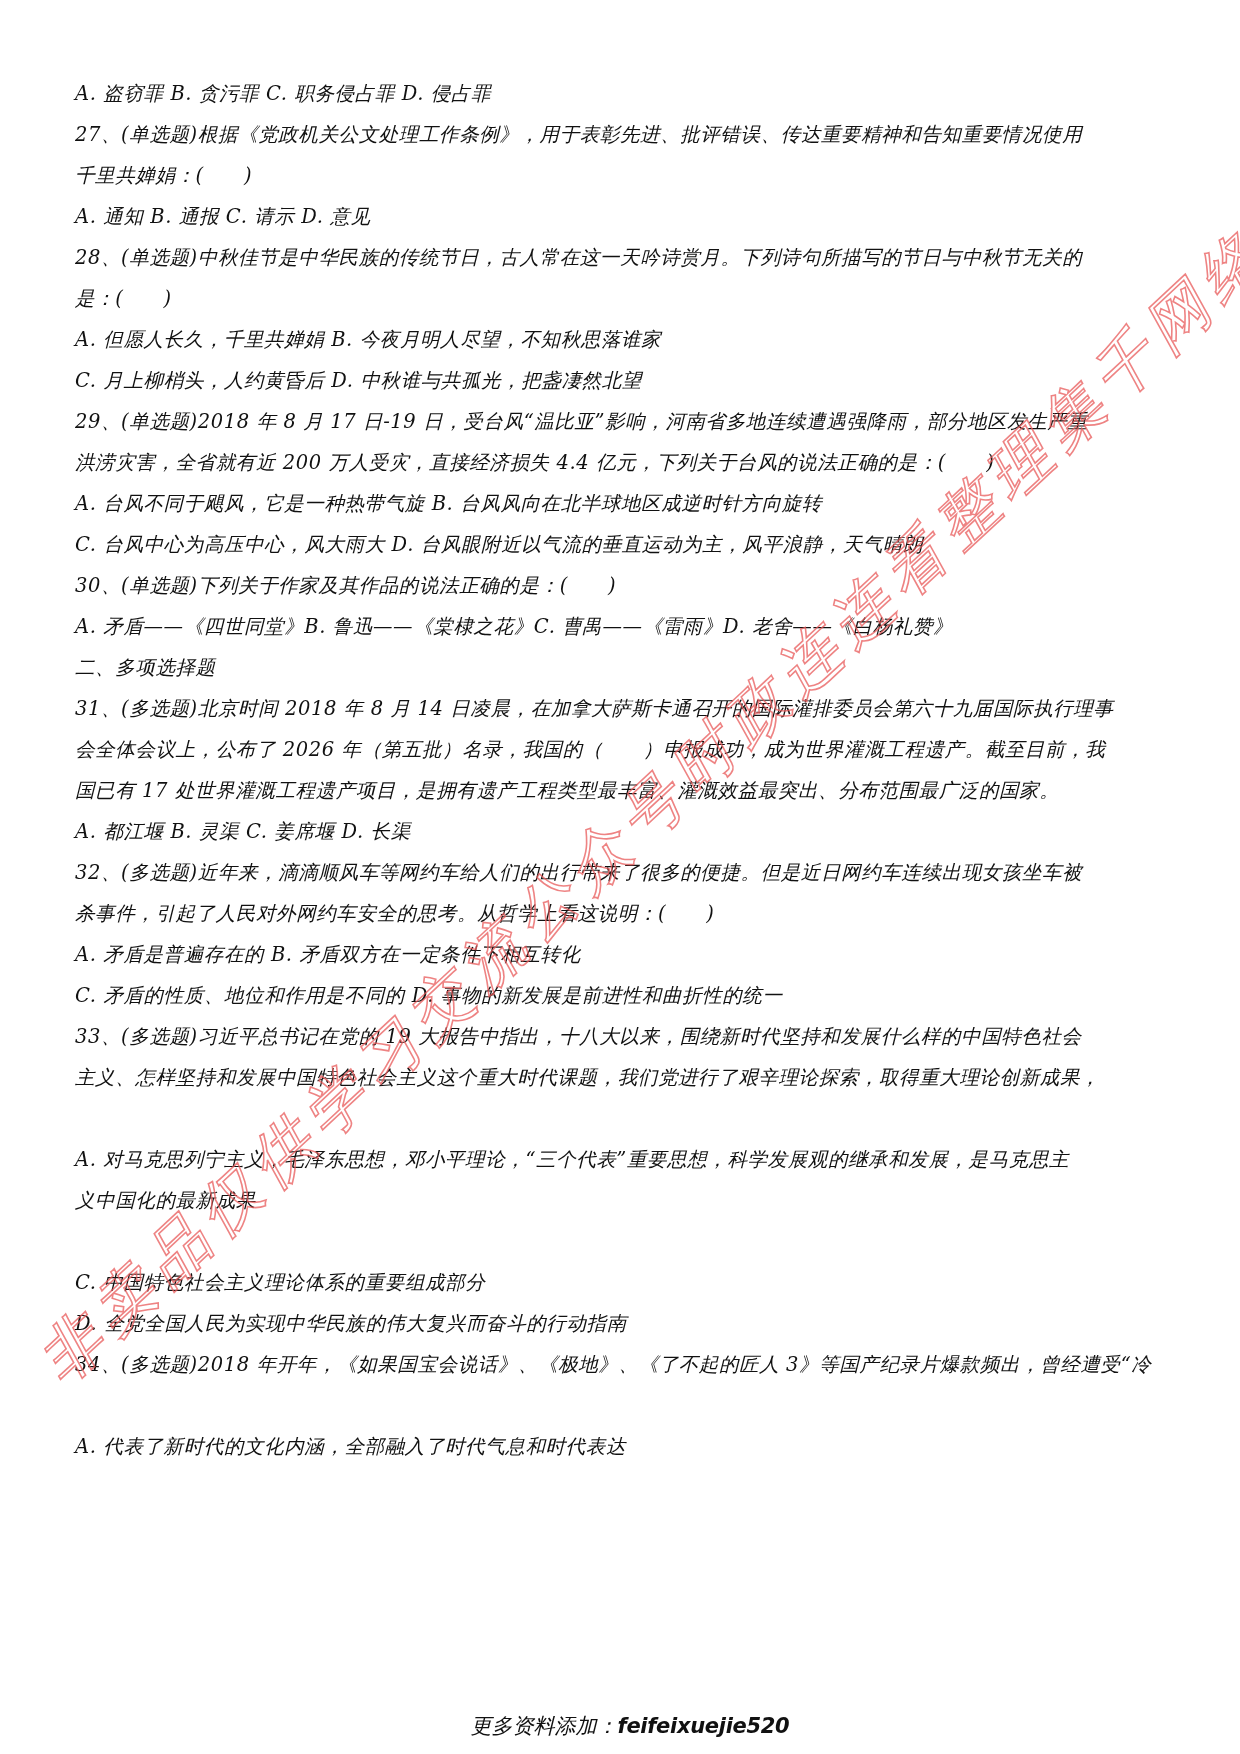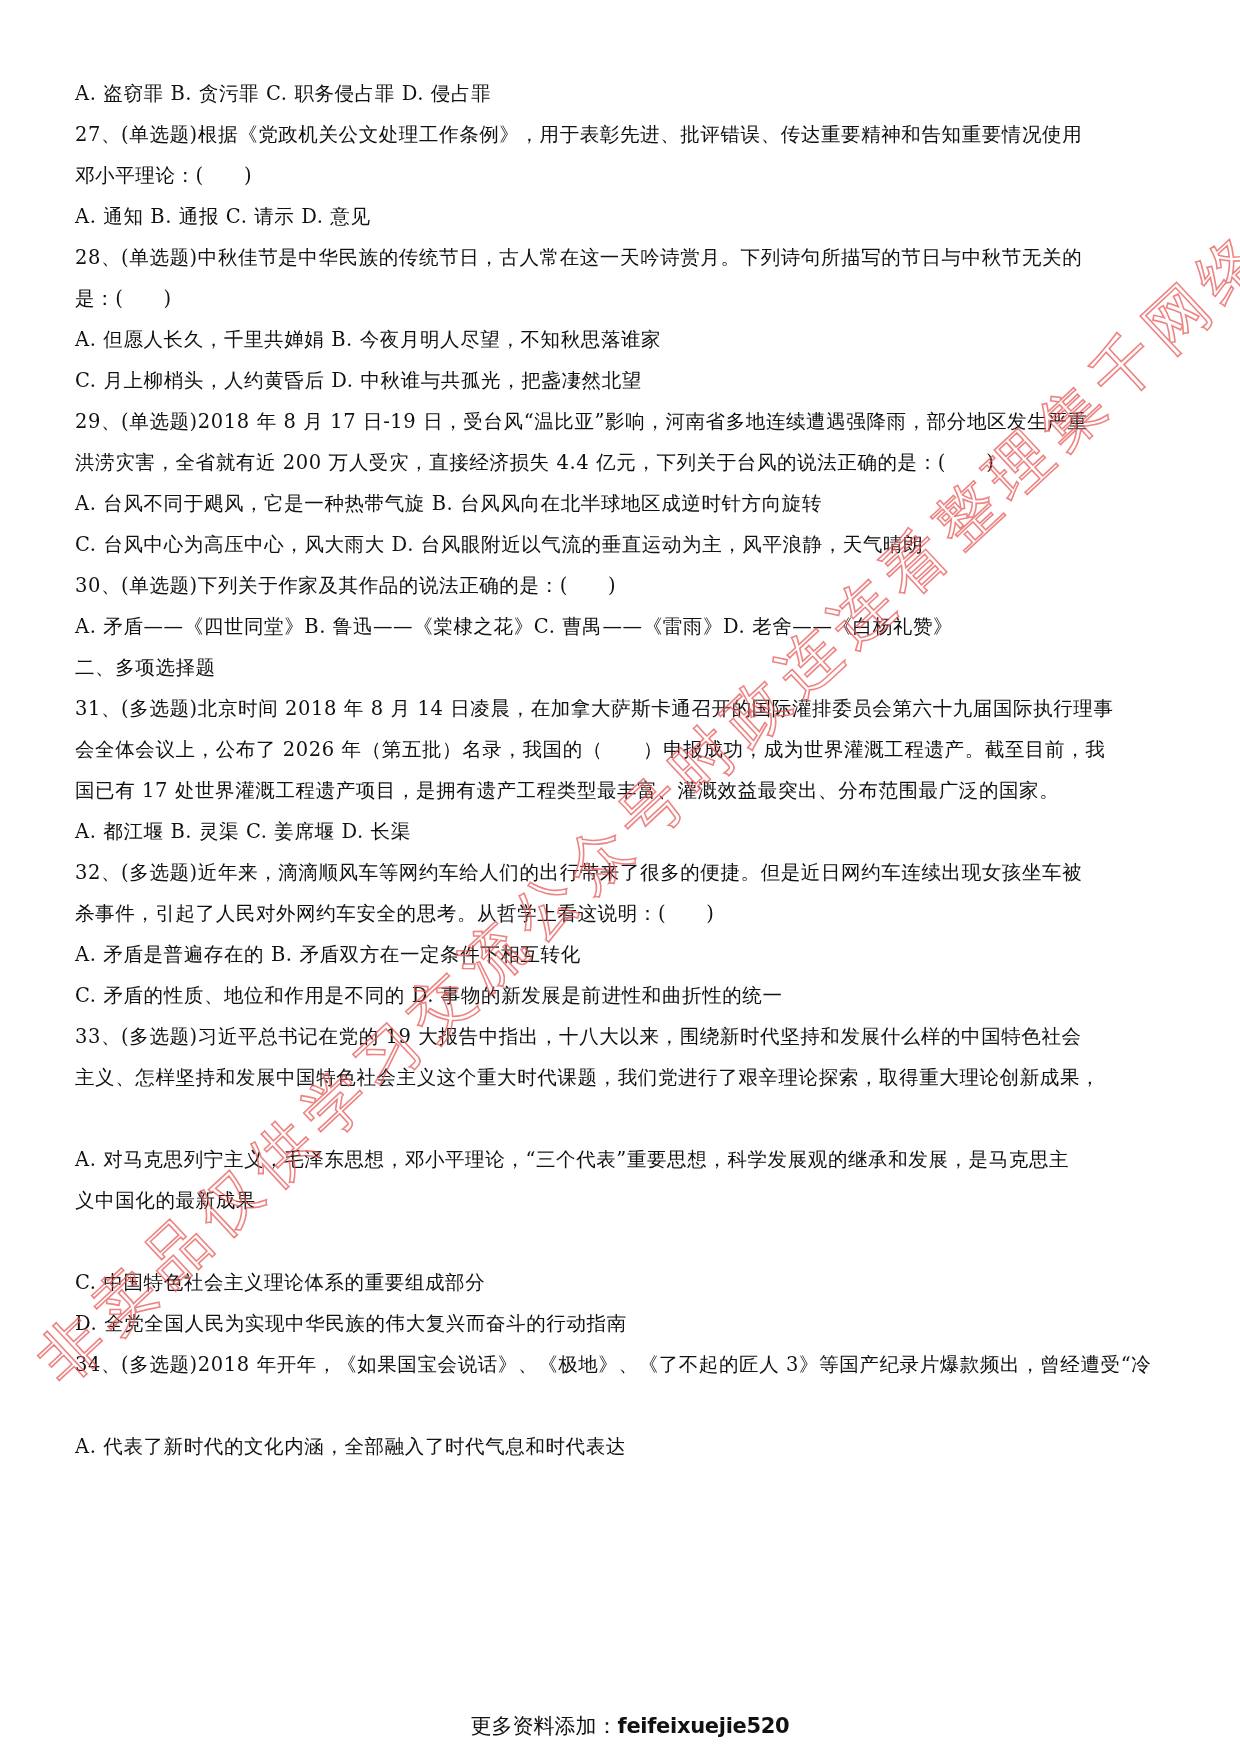--- a/index.html
+++ b/index.html
@@ -13,20 +13,21 @@
       position: relative;
       overflow: hidden;
       font-family: "DejaVu Serif", "Liberation Serif", serif;
       color: #111111;
     }
     .page {
       position: absolute;
       left: 0; top: 0;
       width: 1240px;
       height: 1230px;
+      font-style: italic;
     }
     .line {
       position: absolute;
       left: 75px;
       font-size: 19.5px;
       line-height: 26px;
       white-space: nowrap;
       letter-spacing: 0.6px;
     }
     .watermark {
@@ -68,21 +69,21 @@
       letter-spacing: -0.3px;
     }
   </style>
 </head>
 <body>
 
 <div class="page">
 
   <div class="line" style="top:81px">A. 盗窃罪 B. 贪污罪 C. 职务侵占罪 D. 侵占罪</div>
   <div class="line" style="top:122px">27、(单选题)根据《党政机关公文处理工作条例》，用于表彰先进、批评错误、传达重要精神和告知重要情况使用</div>
-  <div class="line" style="top:163px">邓小平理论：(　　)</div>
+  <div class="line" style="top:163px">千里共婵娟：(　　)</div>
   <div class="line" style="top:204px">A. 通知 B. 通报 C. 请示 D. 意见</div>
   <div class="line" style="top:245px">28、(单选题)中秋佳节是中华民族的传统节日，古人常在这一天吟诗赏月。下列诗句所描写的节日与中秋节无关的</div>
   <div class="line" style="top:286px">是：(　　)</div>
   <div class="line" style="top:327px">A. 但愿人长久，千里共婵娟 B. 今夜月明人尽望，不知秋思落谁家</div>
   <div class="line" style="top:368px">C. 月上柳梢头，人约黄昏后 D. 中秋谁与共孤光，把盏凄然北望</div>
   <div class="line" style="top:409px">29、(单选题)2018 年 8 月 17 日-19 日，受台风“温比亚”影响，河南省多地连续遭遇强降雨，部分地区发生严重</div>
   <div class="line" style="top:450px">洪涝灾害，全省就有近 200 万人受灾，直接经济损失 4.4 亿元，下列关于台风的说法正确的是：(　　)</div>
   <div class="line" style="top:491px">A. 台风不同于飓风，它是一种热带气旋 B. 台风风向在北半球地区成逆时针方向旋转</div>
   <div class="line" style="top:532px">C. 台风中心为高压中心，风大雨大 D. 台风眼附近以气流的垂直运动为主，风平浪静，天气晴朗</div>
   <div class="line" style="top:573px">30、(单选题)下列关于作家及其作品的说法正确的是：(　　)</div>

